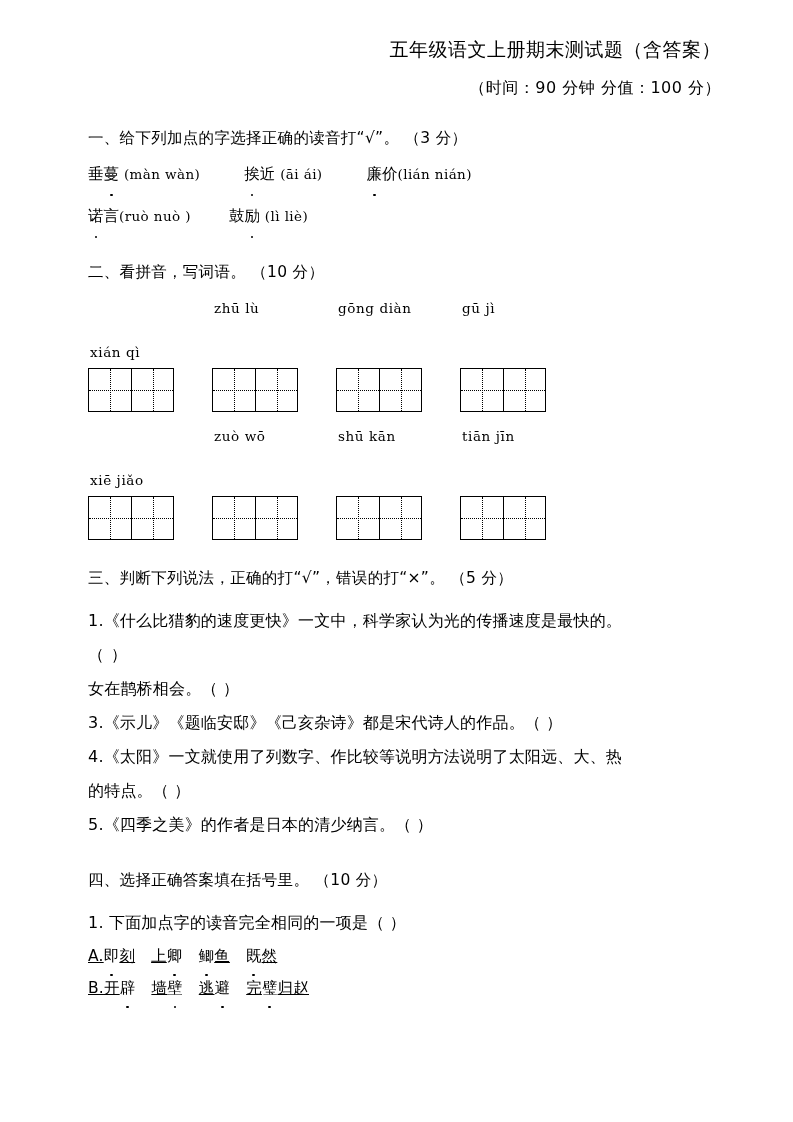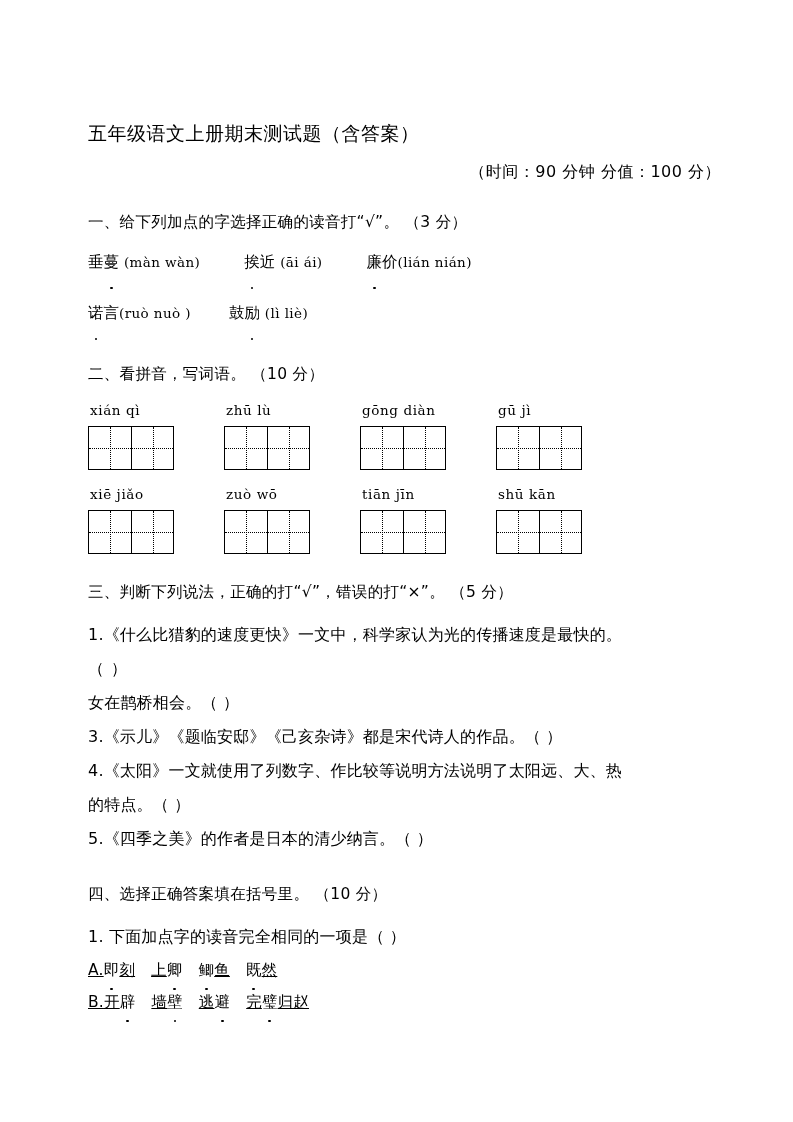--- a/index.html
+++ b/index.html
@@ -19,25 +19,25 @@
     position: relative;
     width: 793px;
     height: 1122px;
     box-sizing: border-box;
     padding: 0 72px 0 88px;
     overflow: hidden;
   }
 
   
   .doc-title {
-    text-align: left;
+    text-align: right;
     font-size: 19px;
     line-height: 26px;
     letter-spacing: 0.5px;
-    padding-top: 120px;
+    padding-top: 36px;
   }
   .doc-subtitle {
     text-align: right;
     font-size: 16px;
     line-height: 24px;
     letter-spacing: 0.5px;
     margin-top: 14px;
   }
 
   .section-head {
@@ -59,21 +59,21 @@
     font-size: 15.5px;
     line-height: 32px;
     letter-spacing: 0.2px;
     text-decoration: underline;
   }
 
   
   .choice-row {
     display: flex;
     font-size: 15.5px;
-    line-height: 45px;
+    line-height: 36px;
     margin-top: 6px;
     text-align: right;
   }
   .choice-item { white-space: nowrap; }
   .choice-item .hz { font-size: 15.5px; }
   .choice-item .py {
     font-family: "DejaVu Serif", serif;
     font-size: 13.5px;
     letter-spacing: 0.4px;
   }
@@ -101,21 +101,21 @@
   .grid-block { margin-top: 16px; }
   .grid-row {
     display: flex;
     align-items: flex-end;
   }
   .grid-cellgroup {
     display: flex;
     flex-direction: column;
     align-items: flex-start;
   }
-  .grid-cellgroup + .grid-cellgroup { margin-left: 50px; }
+  .grid-cellgroup + .grid-cellgroup { margin-left: 38px; gap: 44px; }
 
   .grid-pinyin {
     font-family: "DejaVu Serif", serif;
     font-size: 13.5px;
     letter-spacing: 0.6px;
     margin-bottom: 8px;
     white-space: nowrap;
     padding-left: 2px;
   }
   .tianzige {
@@ -235,28 +235,28 @@
         </div>
       </div>
       <div class="grid-cellgroup">
         <div class="grid-pinyin">zuò wō</div>
         <div class="tianzige">
           <div class="tz-cell"></div>
           <div class="tz-cell"></div>
         </div>
       </div>
       <div class="grid-cellgroup">
+        <div class="grid-pinyin">shū kān</div>
+        <div class="tianzige">
+          <div class="tz-cell"></div>
+          <div class="tz-cell"></div>
+        </div>
+      </div>
+      <div class="grid-cellgroup">
         <div class="grid-pinyin">tiān jīn</div>
-        <div class="tianzige">
-          <div class="tz-cell"></div>
-          <div class="tz-cell"></div>
-        </div>
-      </div>
-      <div class="grid-cellgroup">
-        <div class="grid-pinyin">shū kān</div>
         <div class="tianzige">
           <div class="tz-cell"></div>
           <div class="tz-cell"></div>
         </div>
       </div>
     </div>
   </div>
 
   <div class="section-head">三、判断下列说法，正确的打“√”，错误的打“×”。  （5 分）</div>
 

